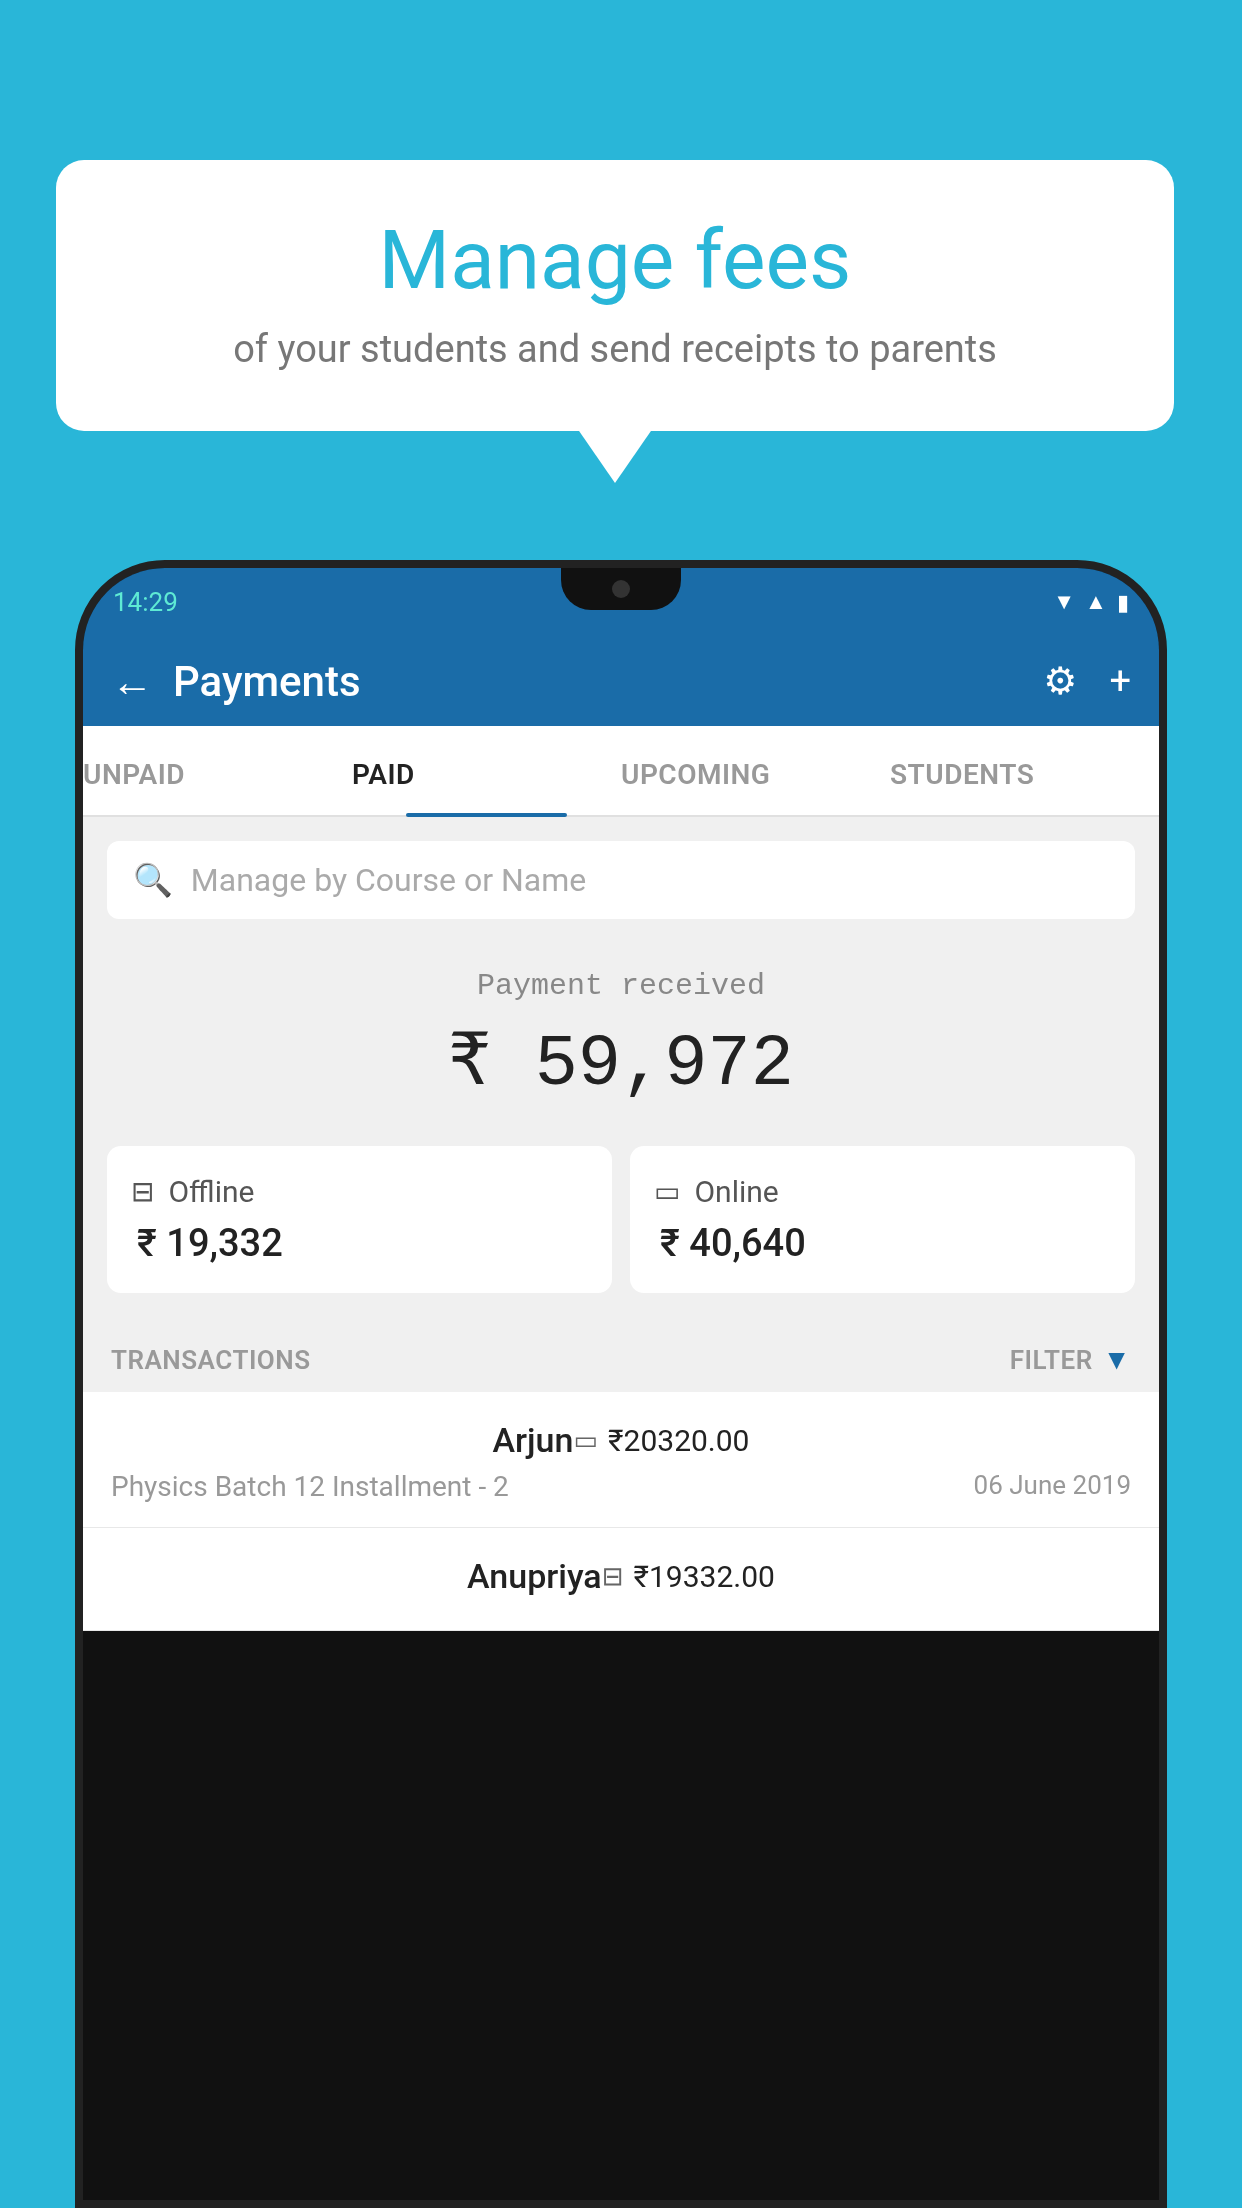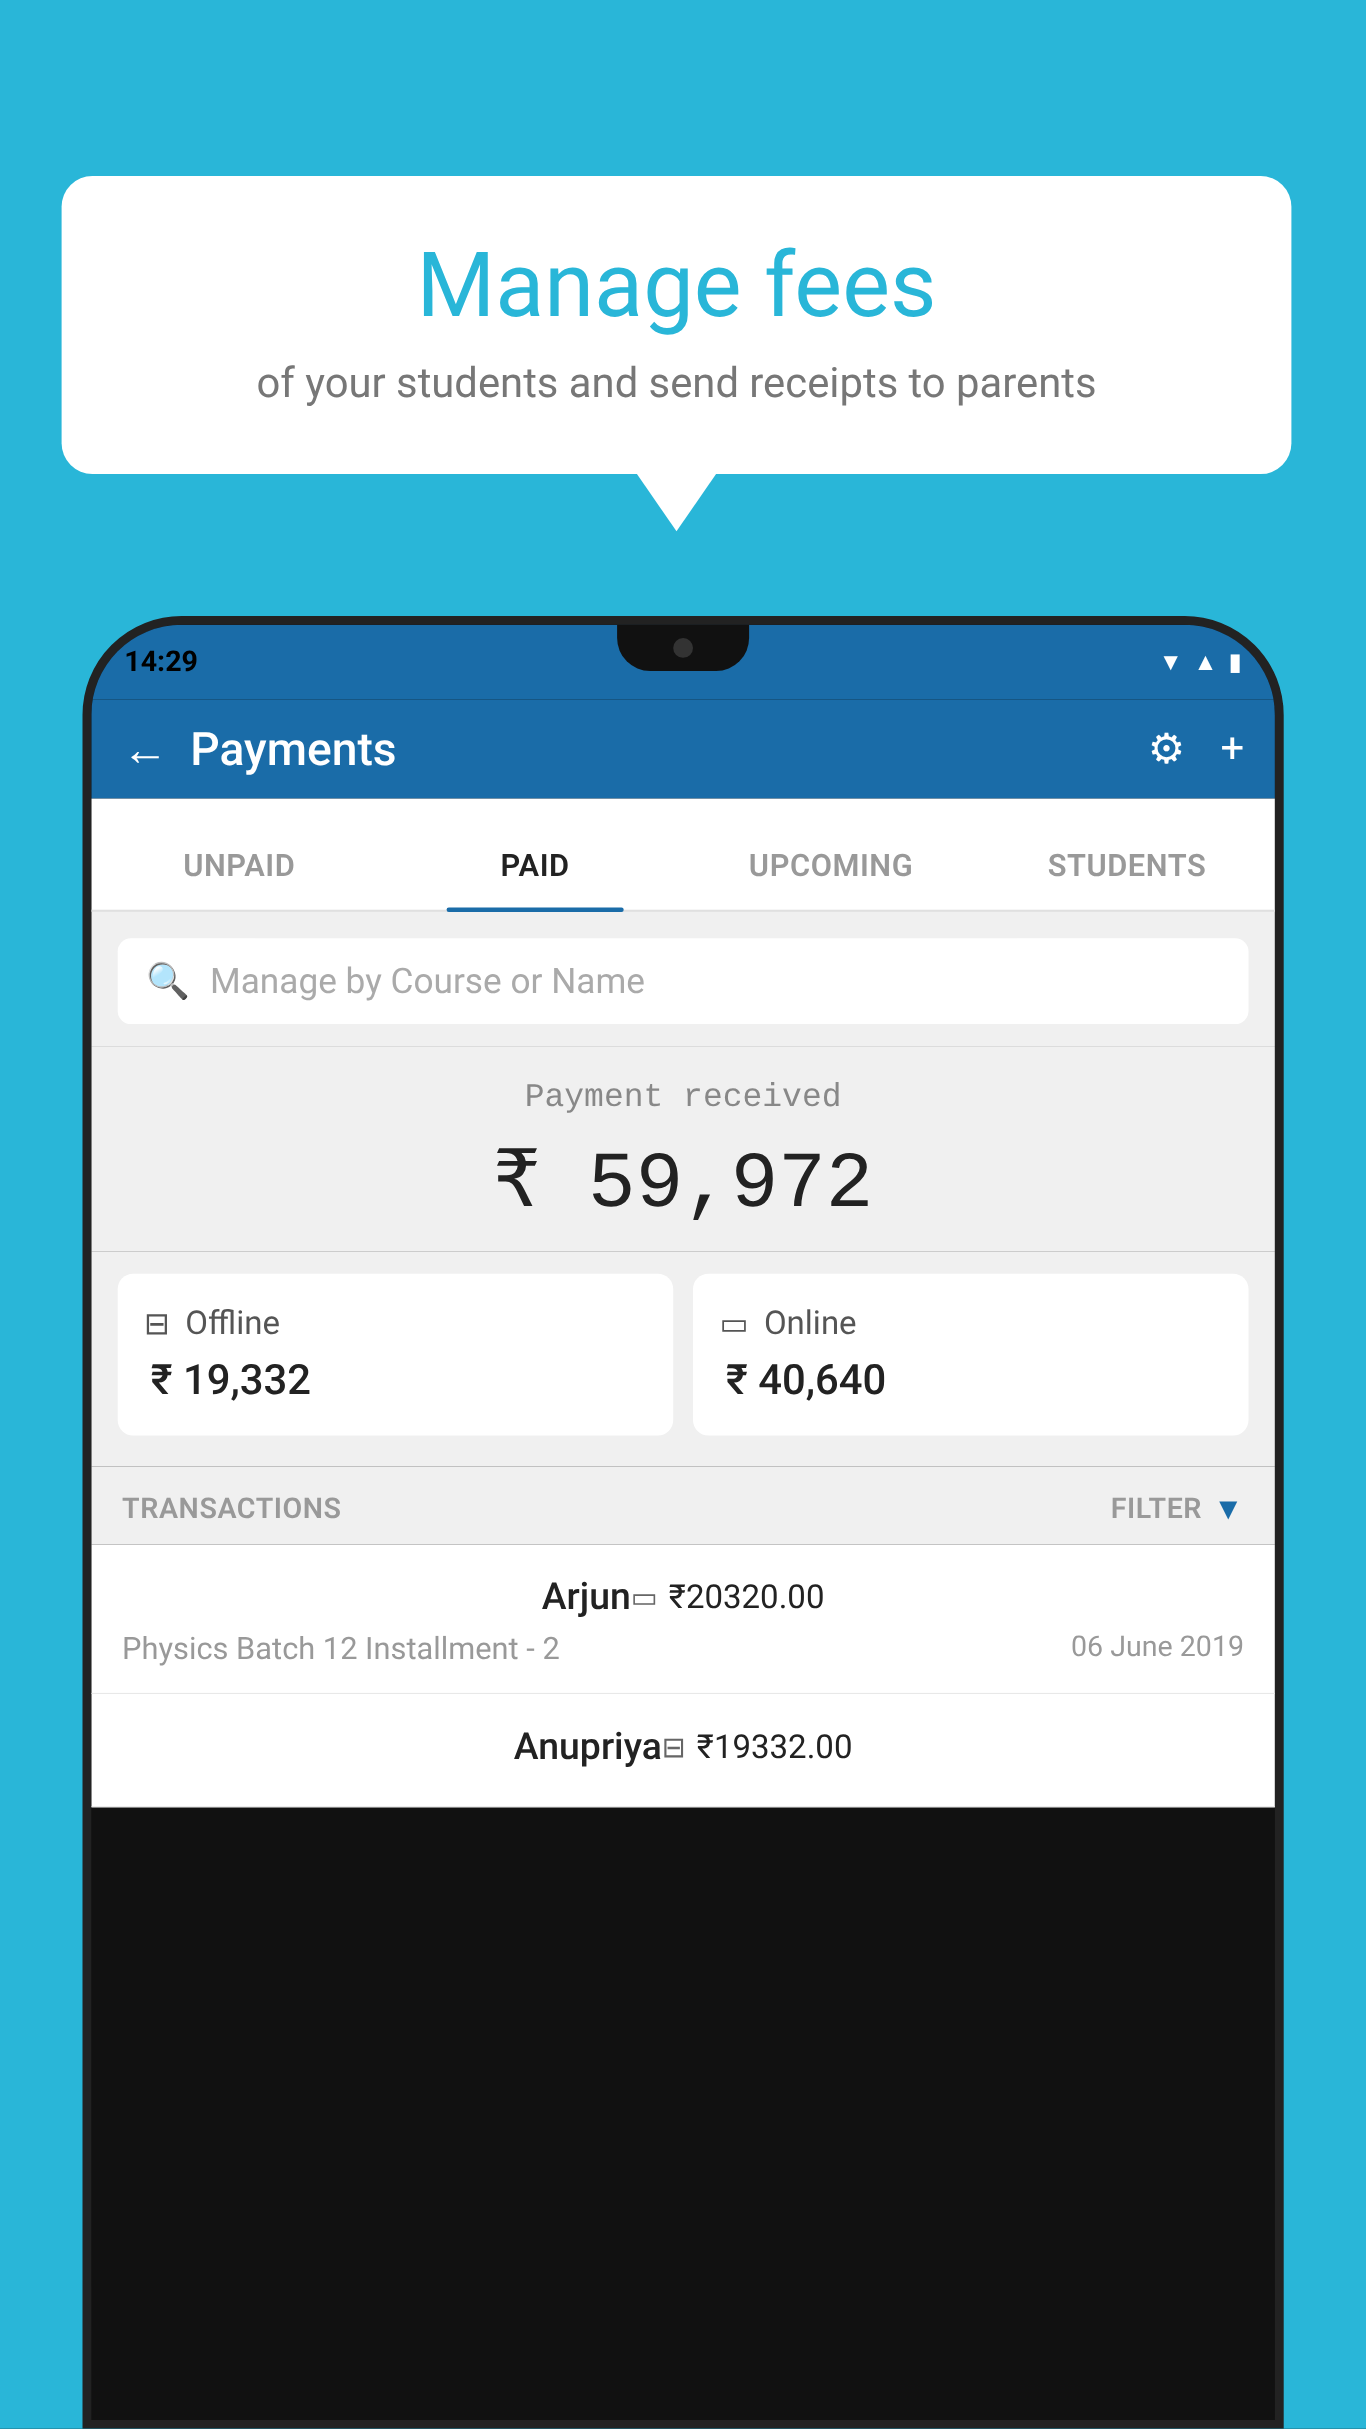--- a/index.html
+++ b/index.html
@@ -69,23 +69,23 @@
       background: #1a6ca8;
       height: 68px;
       position: relative;
       display: flex;
       align-items: center;
       justify-content: space-between;
       padding: 0 30px;
     }
 
     .status-time {
-      color: #000000;
+      color: #5eead4;
       font-size: 26px;
-      font-weight: 700;
+      font-weight: 400;
     }
 
     .notch {
       position: absolute;
       top: 0;
       left: 50%;
       transform: translateX(-50%);
       width: 120px;
       height: 42px;
       background: #111;
@@ -150,22 +150,21 @@
 
     
     .tabs-bar {
       background: #fff;
       display: flex;
       border-bottom: 2px solid #e0e0e0;
     }
 
     .tab {
       flex: 1;
-      text-align: center;
-      padding: 44px 0 24px;
+      padding: 32px 0 24px;
       font-size: 28px;
       font-weight: 600;
       color: #999;
       letter-spacing: 0.5px;
       cursor: pointer;
       position: relative;
     }
 
     .tab.active {
       color: #222;

